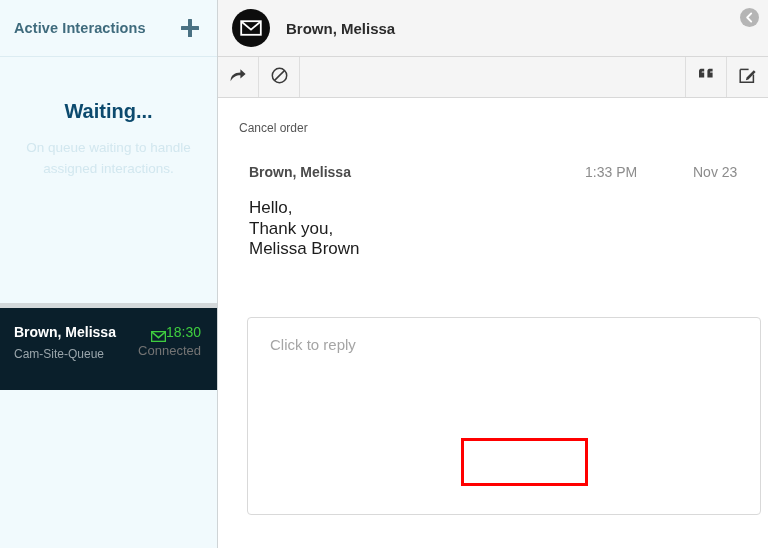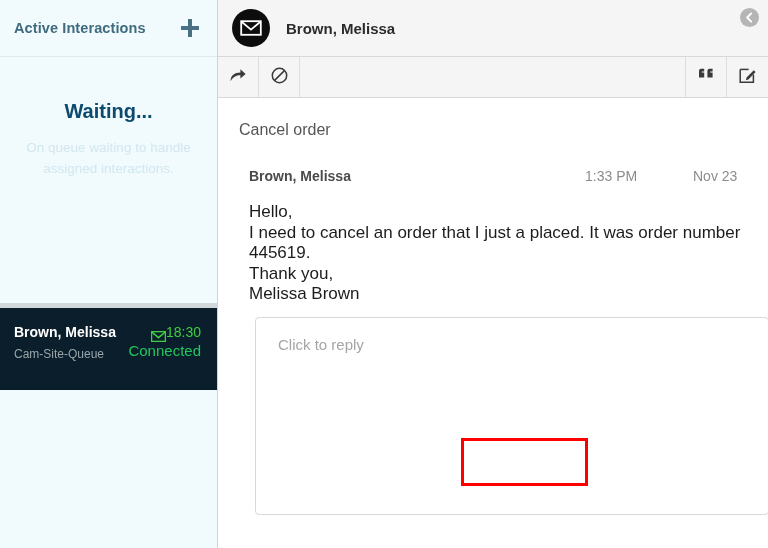--- a/index.html
+++ b/index.html
@@ -121,22 +121,22 @@
     width: 15px;
     height: 11px;
     position: relative;
   }
   .card-queue {
     font-size: 12px;
     color: #9aa5ab;
     margin-top: 7px;
   }
   .card-status {
-    font-size: 15px;
-    color: #22c55e;
+    font-size: 13px;
+    color: #737373;
   }
   .sidebar-rest {
     background: #f1fafd;
     flex: 1;
   }
 
   
   .main {
     flex: 1;
     height: 548px;
@@ -208,21 +208,21 @@
   }
 
   .content {
     flex: 1;
     background: #ffffff;
     padding: 0;
     position: relative;
     overflow: hidden;
   }
   .subject {
-    font-size: 16px;
+    font-size: 12px;
     color: #555555;
     padding: 23px 0 0 21px;
   }
   .msg-meta {
     display: flex;
     align-items: baseline;
     padding: 29px 0 0 31px;
   }
   .msg-sender {
     font-size: 14px;
@@ -241,21 +241,21 @@
     width: 75px;
   }
   .msg-body {
     padding: 18px 0 0 31px;
     font-size: 17px;
     color: #1c1c1c;
     line-height: 20.5px;
   }
   .reply-box {
     position: absolute;
-    left: 37px;
+    left: 29px;
     top: 219px;
     width: 514px;
     height: 198px;
     border: 1px solid #d9d9d9;
     border-radius: 4px;
     box-sizing: border-box;
     background: #ffffff;
     cursor: text;
   }
   .reply-placeholder {
@@ -373,21 +373,20 @@
       <div class="subject">Cancel order</div>
 
       <div class="msg-meta">
         <div class="msg-sender">Brown, Melissa</div>
         <div class="msg-time">1:33 PM</div>
         <div class="msg-date">Nov 23</div>
       </div>
 
       <div class="msg-body">
         <div>Hello,</div>
-        <div>I need to cancel an order that I just a placed. It was order number 445619.</div>
         <div>Thank you,</div>
         <div>Melissa Brown</div>
       </div>
 
       <div class="reply-box">
         <div class="reply-placeholder">Click to reply</div>
       </div>
 
       <div class="reply-highlight"></div>
     </div>

